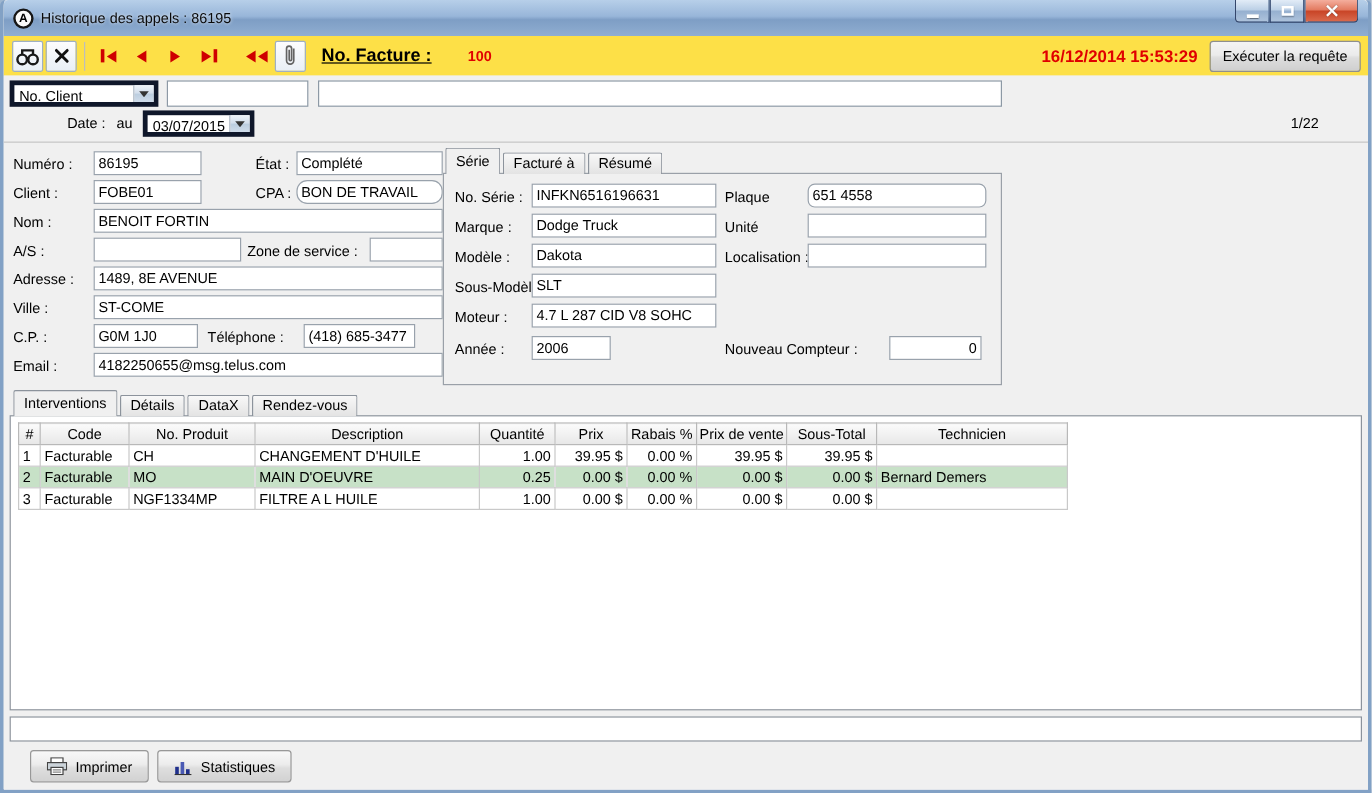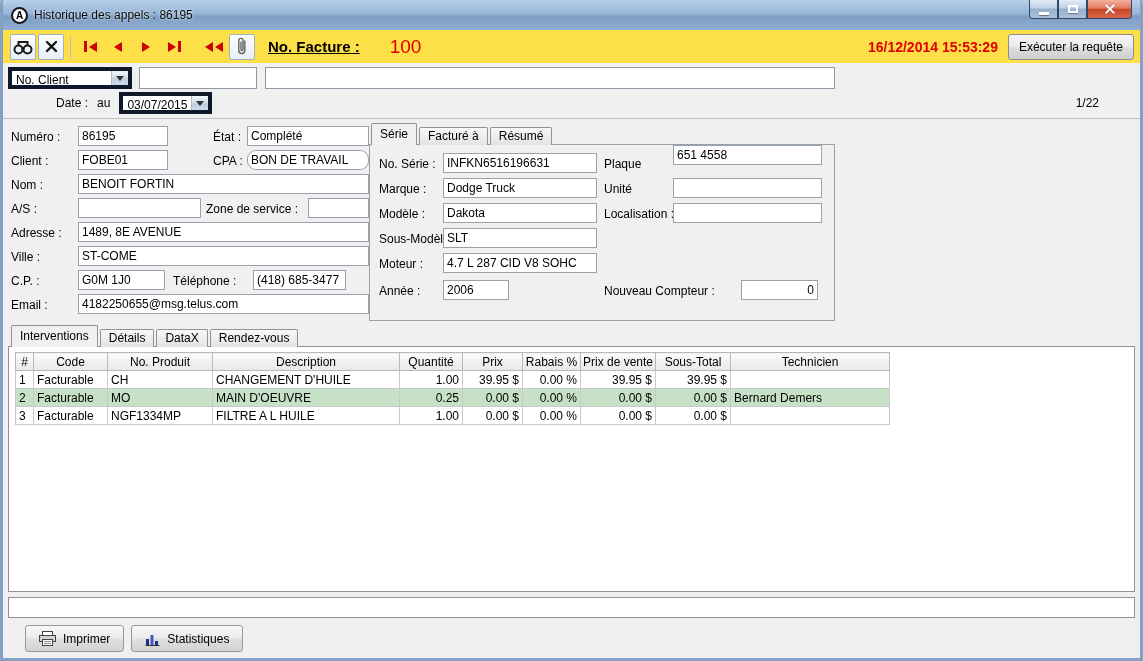--- a/index.html
+++ b/index.html
@@ -36,21 +36,21 @@
           margin:0 1px; border:1px solid transparent; background:transparent; cursor:default; }
   .tbtn.framed { border:1px solid #9fb0c4; background:linear-gradient(#fdfdfe,#e9eff6); border-radius:2px; }
   .tsep { width:1px; height:24px; background:#bdbdbd; margin:0 5px; }
   .tgap { width:12px; }
   .icon { display:flex; align-items:center; justify-content:center; }
   .tri-l { width:0; height:0; border:5px solid transparent; border-right:8px solid #cf0000; border-left:none; }
   .tri-r { width:0; height:0; border:5px solid transparent; border-left:8px solid #cf0000; border-right:none; }
   .vbar { width:3px; height:11px; background:#cf0000; }
   .icon > span { margin:0 1px; }
   .facture-lbl { font-size:15px; font-weight:bold; text-decoration:underline; margin-left:12px; white-space:nowrap; }
-  .facture-val { font-size:19px; font-weight:normal; color:#e00000; margin-left:30px; }
+  .facture-val { font-size:12px; font-weight:bold; color:#e00000; margin-left:30px; }
   .datetime { margin-left:auto; font-size:14px; font-weight:bold; color:#e00000; margin-right:10px; white-space:nowrap; }
   .win-btn { border:1px solid #8e8f8f; border-radius:3px; font-family:inherit; font-size:12px;
              background:linear-gradient(#f4f4f4,#ebebeb 45%,#dddddd 55%,#cfcfcf); padding:0 10px; height:26px; }
 
   
   .filterbar { padding:4px 5px 0; height:56px; border-bottom:1px solid #bfbfbf; background:#f0f0f0; }
   .frow { display:flex; align-items:center; height:22px; }
   .combo { display:flex; height:22px; border:4px solid #0f172a; background:#fff; }
   .combo-text { flex:1; padding:2px 4px; white-space:nowrap; overflow:hidden; }
   .combo-btn { width:17px; border-left:1px solid #aebac6; display:flex; align-items:center; justify-content:center;
@@ -240,21 +240,21 @@
     <div class="vpanel">
       <div class="tabs">
         <div class="tab active">Série</div>
         <div class="tab">Facturé à</div>
         <div class="tab">Résumé</div>
       </div>
       <div class="vbox">
         <span class="al" style="left:9px; top:9px;">No. Série :</span>
         <input class="af" style="left: 73px; top: 8px; width: 154px;" value="INFKN6516196631">
         <span class="al" style="left:234px; top:9px;">Plaque</span>
-        <input class="af" style="left: 303px; top: 0; width: 149px;" value="651 4558">
+        <input class="af" style="left: 303px; top: 8px; width: 149px; border-radius: 6px;" value="651 4558">
 
         <span class="al" style="left:9px; top:34px;">Marque :</span>
         <input class="af" style="left: 73px; top: 33px; width: 154px;" value="Dodge Truck">
         <span class="al" style="left:234px; top:34px;">Unité</span>
         <input class="af" style="left: 303px; top: 33px; width: 149px;" value="">
 
         <span class="al" style="left:9px; top:59px;">Modèle :</span>
         <input class="af" style="left: 73px; top: 58px; width: 154px;" value="Dakota">
         <span class="al" style="left:234px; top:59px;">Localisation :</span>
         <input class="af" style="left: 303px; top: 58px; width: 149px;" value="">

